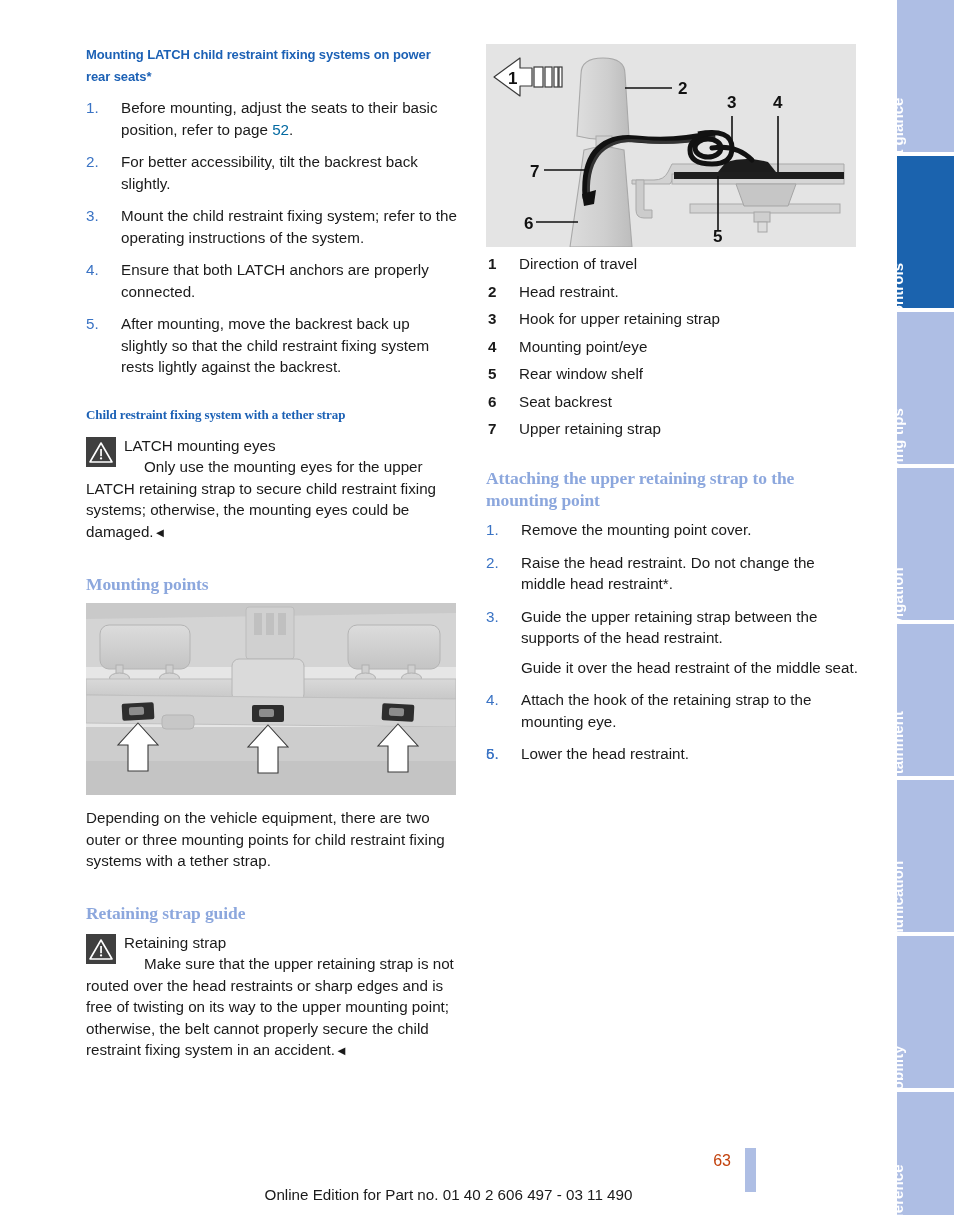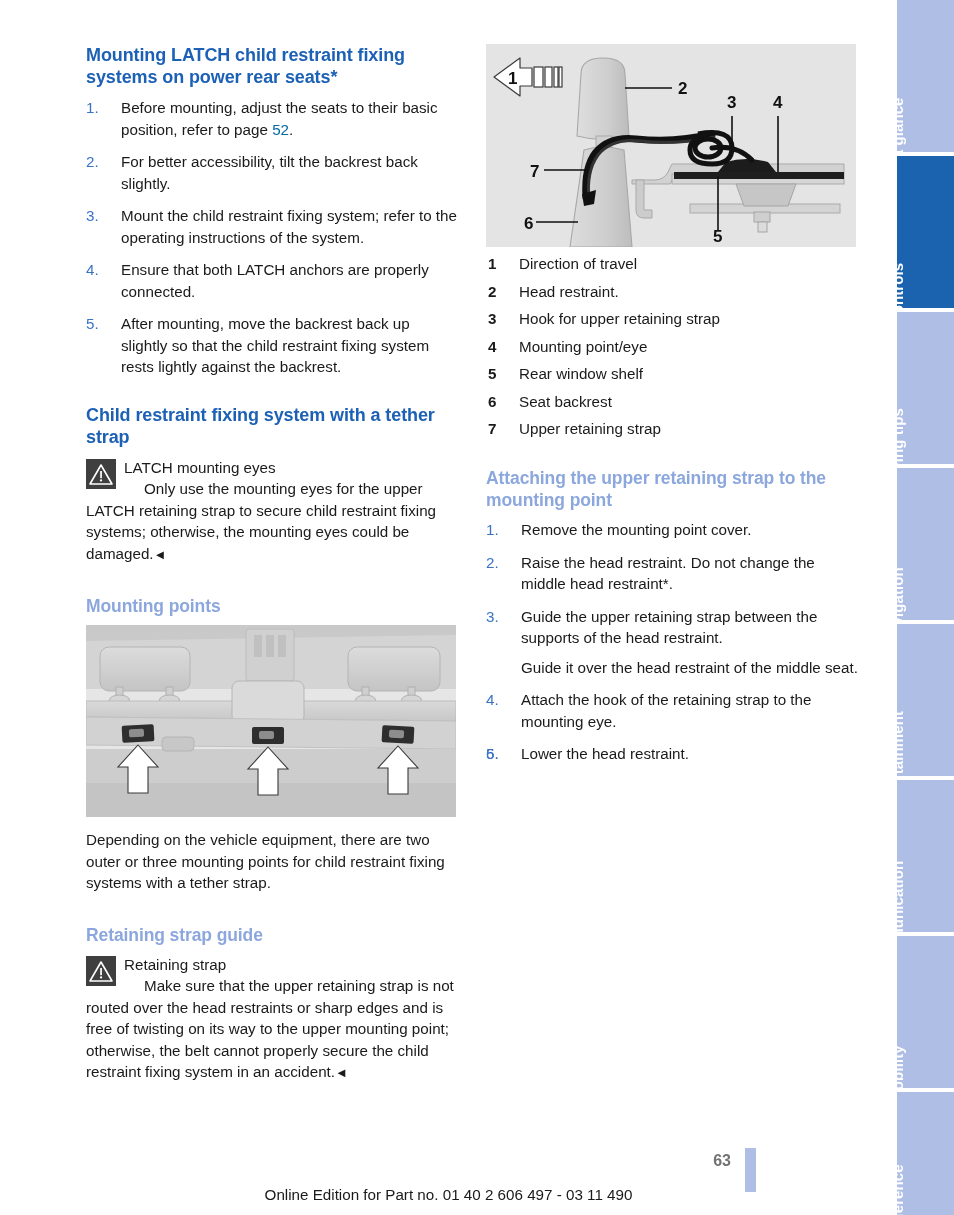--- a/index.html
+++ b/index.html
@@ -26,37 +26,37 @@
   .col {
     position: absolute;
     top: 44px;
     width: 372px;
   }
   .col-left  { left: 86px; }
   .col-right { left: 486px; }
 
   
   h2.head-main {
-    font-size: 18px;
+    font-size: 13px;
     line-height: 22px;
     font-weight: bold;
     color: #1c61b5;
     margin: 0 0 9px 0;
     letter-spacing: -0.1px;
   }
   h2.head-light {
     font-size: 17.5px;
     line-height: 22px;
     font-weight: bold;
     color: #8ca7dd;
     margin: 16px 0 8px 0;
     letter-spacing: -0.1px;
   }
   h2.head-main.spaced,
-  h2.head-light.spaced { margin-top: 26px; }
+  h2.head-light.spaced { margin-top: 26px; font-family: Liberation Serif, serif; }
 
   
   ol.steps {
     list-style: none;
     margin: 0;
     padding: 0;
   }
   ol.steps li {
     position: relative;
     padding-left: 35px;
@@ -167,23 +167,22 @@
     line-height: 57px;
     height: 57px;
   }
 
   
   .pagenum {
     position: absolute;
     right: 166px;
     top: 1152px;
     font-size: 16px;
-    color: #737373;
+    color: #c2410c;
     text-align: left;
-    font-weight: bold;
   }
   .pagebar {
     position: absolute;
     left: 745px;
     top: 1148px;
     width: 11px;
     height: 44px;
     background: #aebee4;
   }
   .footer-note {

